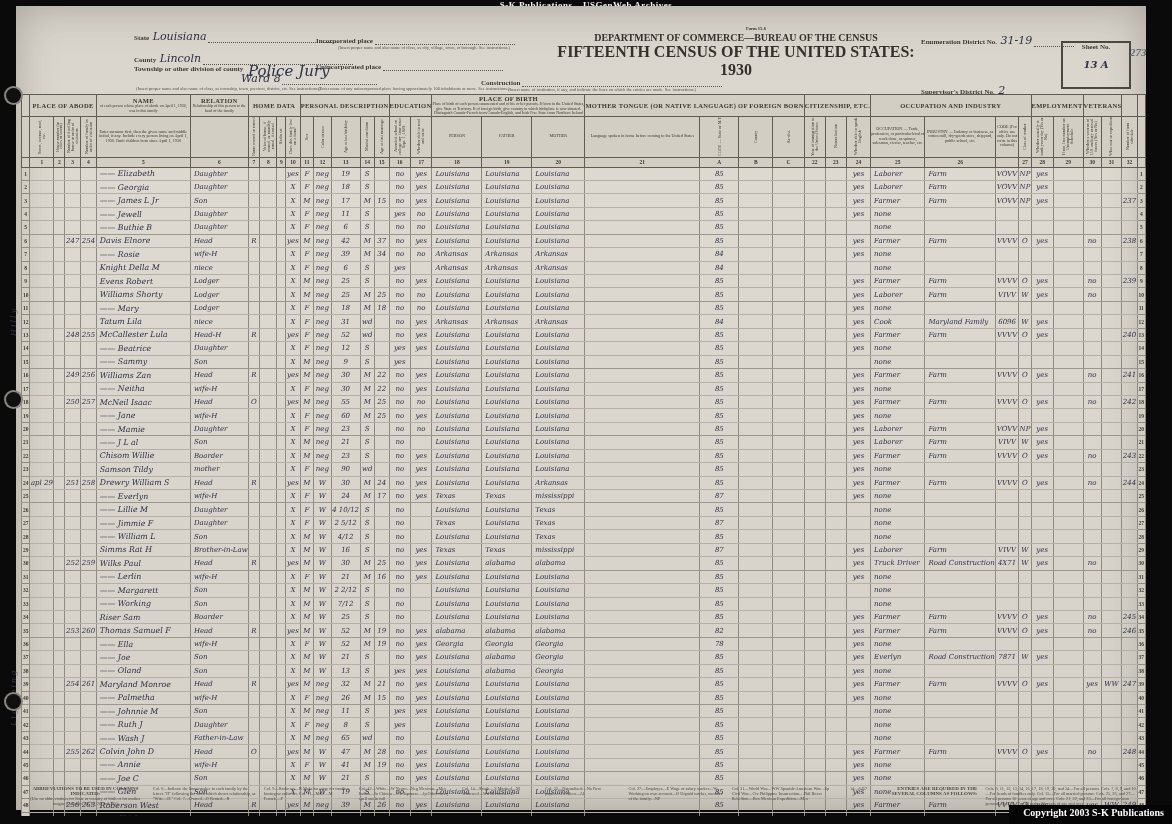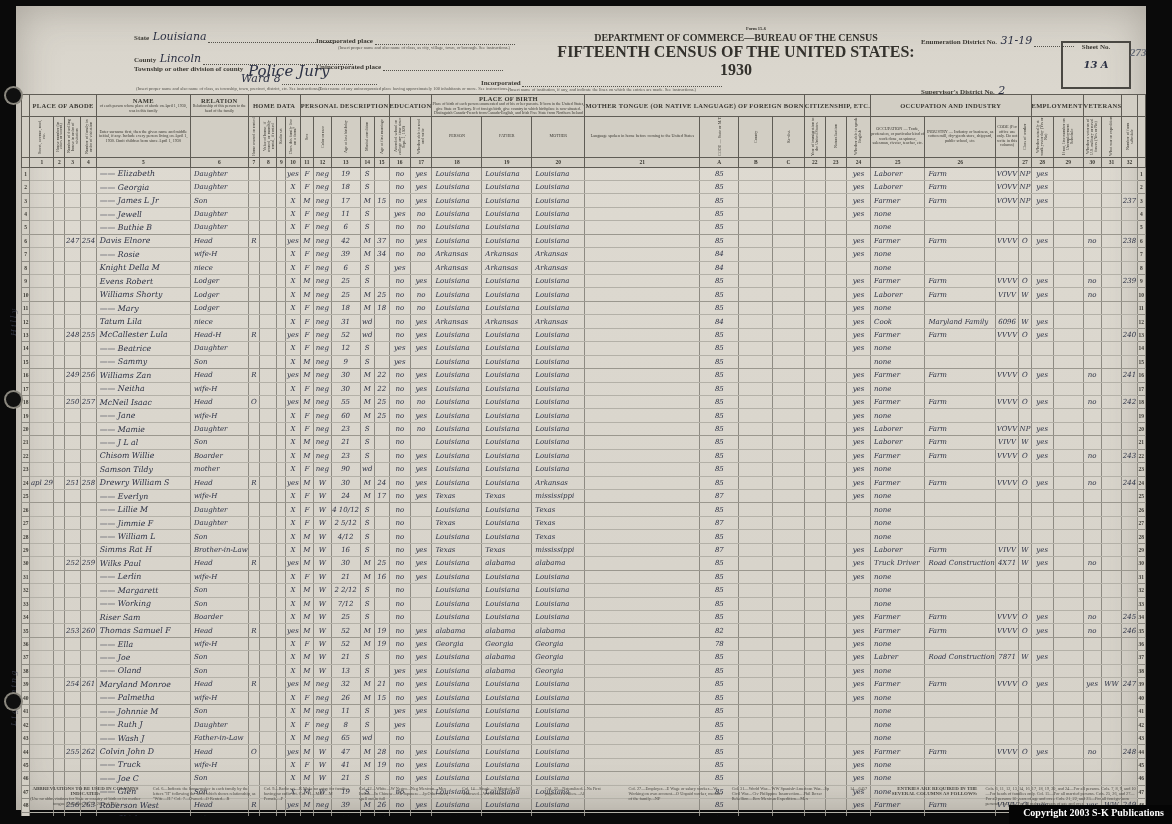--- a/index.html
+++ b/index.html
@@ -53,20 +53,21 @@
         font-weight:bold;font-size:10px;padding:2px 8px 0 14px;}
   #edge-right{position:absolute;right:0;top:0;width:26px;height:100%;
         background:linear-gradient(90deg,rgba(10,10,10,0) 0%,#0a0a0a 55%);}
   #edge-bottom{position:absolute;left:0;bottom:0;width:100%;height:8px;background:#0a0a0a;}
   .stamp{color:#676c76;font-weight:bold;font-style:italic;}
 </style>
 </head>
 <body>
 
 <div id="scan">
+  <div id="banner-top">S-K Publications – USGenWeb Archives</div>
 
   <div id="paper">
 
     <div class="fh" style="left:118px;top:24px;">
       <b>State</b>&nbsp;
       <span class="hw-big">Louisiana</span>
       <span class="rule" style="min-width:130px;"></span>
     </div>
     <div class="fh" style="left:118px;top:46px;">
       <b>County</b>&nbsp;
@@ -90,21 +91,21 @@
     <div class="fh" style="left:300px;top:54px;margin-top:32px;">
       <b>Ward of city</b> <span class="rule" style="min-width:65px;"></span>
       &nbsp;&nbsp;<b>Block No.</b> <span class="rule" style="min-width:60px;"></span>
     </div>
     <div class="fh" style="left:300px;top:56px;">
       <b>Unincorporated place</b> <span class="rule" style="min-width:120px;"></span>
     </div>
     <div class="fh tiny" style="left:302px;top:81px;width:210px;white-space:normal;line-height:4.5px;">(Enter name of any unincorporated place having approximately 100 inhabitants or more.  See instructions.)</div>
 
     <div class="fh" style="left:465px;top:72px;">
-      <b>Incorporated</b> <span class="rule" style="min-width:200px;"></span>
+      <b>Construction</b> <span class="rule" style="min-width:200px;"></span>
     </div>
     <div class="fh tiny" style="left:492px;top:81px;">(Insert name of institution, if any, and indicate the lines on which the entries are made.  See instructions.)</div>
 
     <div class="title-c tiny" style="left:700px;top:20px;width:80px;">Form 15-6</div>
     <div class="title-c" style="left:540px;top:26px;width:360px;font-size:10px;">DEPARTMENT OF COMMERCE—BUREAU OF THE CENSUS</div>
     <div class="title-c" style="left:530px;top:37px;width:380px;font-size:16px;">FIFTEENTH CENSUS OF THE UNITED STATES: 1930</div>
 
     <div class="fh" style="left:905px;top:28px;">
       <b>Enumeration District No.</b>&nbsp;
       <span class="hw-big">31-19</span>
@@ -1729,21 +1730,21 @@
               <td class="lft">Louisiana</td>
               <td class="lft">alabama</td>
               <td class="lft">Georgia</td>
               <td></td>
               <td>85</td>
               <td></td>
               <td></td>
               <td></td>
               <td></td>
               <td>yes</td>
-              <td class="lft">Labrer</td>
+              <td class="lft">Everlyn</td>
               <td class="lft">Road Construction</td>
               <td>7871</td>
               <td>W</td>
               <td>yes</td>
               <td></td>
               <td></td>
               <td></td>
               <td></td>
               <td class="ln">37</td>
             </tr>
@@ -2026,21 +2027,21 @@
               <td></td>
               <td>248</td>
               <td class="ln">44</td>
             </tr>
             <tr>
               <td class="ln">45</td>
               <td></td>
               <td></td>
               <td></td>
               <td></td>
-              <td class="lft namec">—— Truck</td>
+              <td class="lft namec">—— Annie</td>
               <td class="lft">wife-H</td>
               <td></td>
               <td></td>
               <td></td>
               <td>X</td>
               <td>F</td>
               <td>W</td>
               <td>41</td>
               <td>M</td>
               <td>19</td>

